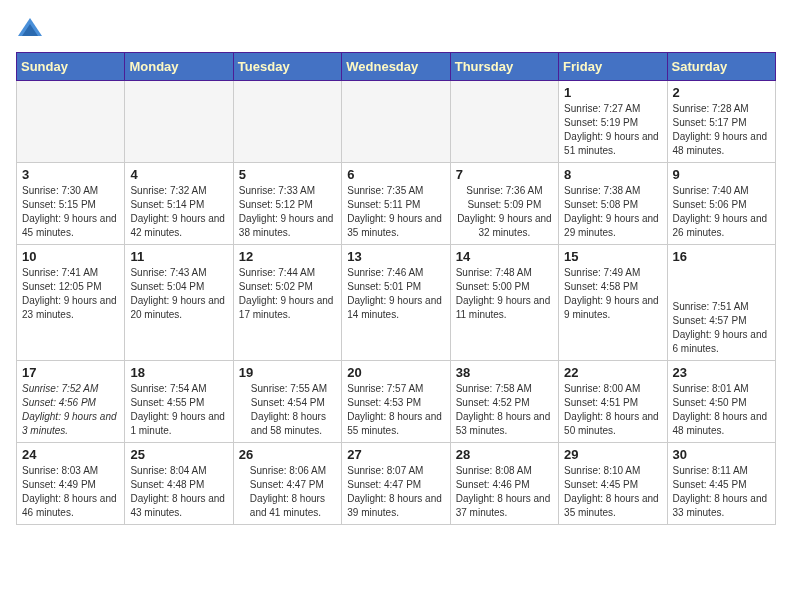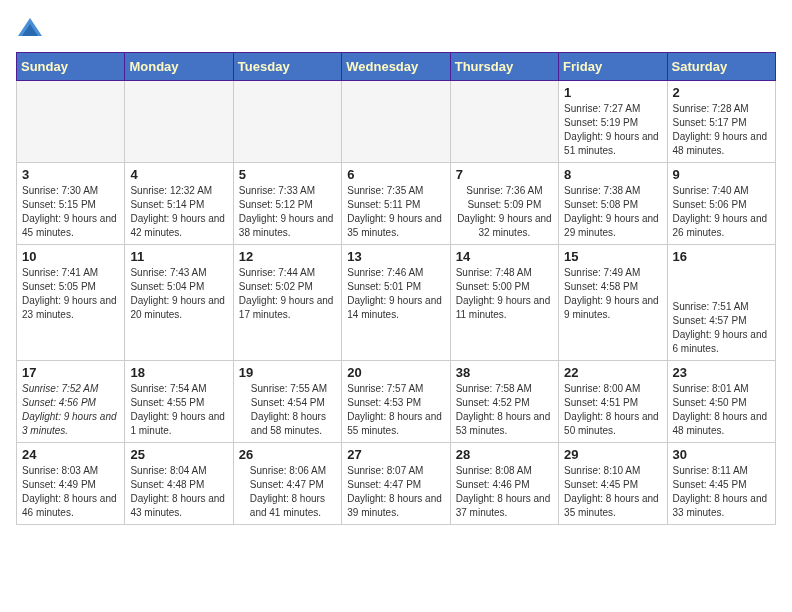--- a/index.html
+++ b/index.html
@@ -140,21 +140,21 @@
       </tr>
       <tr>
         <td>
           <span class="day-number">3</span>
           <div class="day-info" style="white-space: pre-line;">Sunrise: 7:30 AM
 Sunset: 5:15 PM
 Daylight: 9 hours and 45 minutes.</div>
         </td>
         <td>
           <span class="day-number">4</span>
-          <div class="day-info" style="white-space: pre-line;">Sunrise: 12:32 AM
+          <div class="day-info" style="white-space: pre-line;">Sunrise: 7:32 AM
 Sunset: 5:14 PM
 Daylight: 9 hours and 42 minutes.</div>
         </td>
         <td>
           <span class="day-number">5</span>
           <div class="day-info" style="white-space: pre-line;">Sunrise: 7:33 AM
 Sunset: 5:12 PM
 Daylight: 9 hours and 38 minutes.</div>
         </td>
         <td>
@@ -179,21 +179,21 @@
           <span class="day-number">9</span>
           <div class="day-info" style="white-space: pre-line;">Sunrise: 7:40 AM
 Sunset: 5:06 PM
 Daylight: 9 hours and 26 minutes.</div>
         </td>
       </tr>
       <tr>
         <td>
           <span class="day-number">10</span>
           <div class="day-info" style="white-space: pre-line;">Sunrise: 7:41 AM
-Sunset: 5:05 PM
+Sunset: 12:05 PM
 Daylight: 9 hours and 23 minutes.</div>
         </td>
         <td>
           <span class="day-number">11</span>
           <div class="day-info" style="white-space: pre-line;">Sunrise: 7:43 AM
 Sunset: 5:04 PM
 Daylight: 9 hours and 20 minutes.</div>
         </td>
         <td>
           <span class="day-number">12</span>

